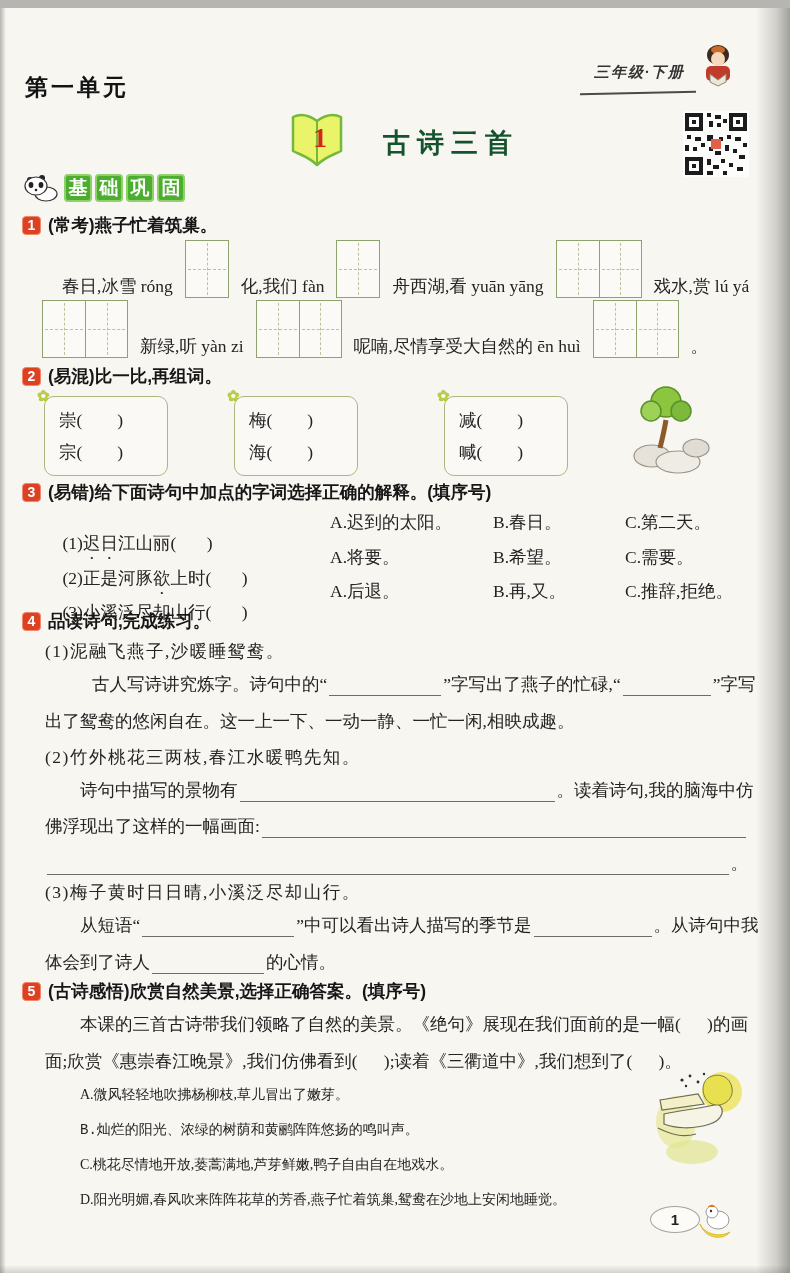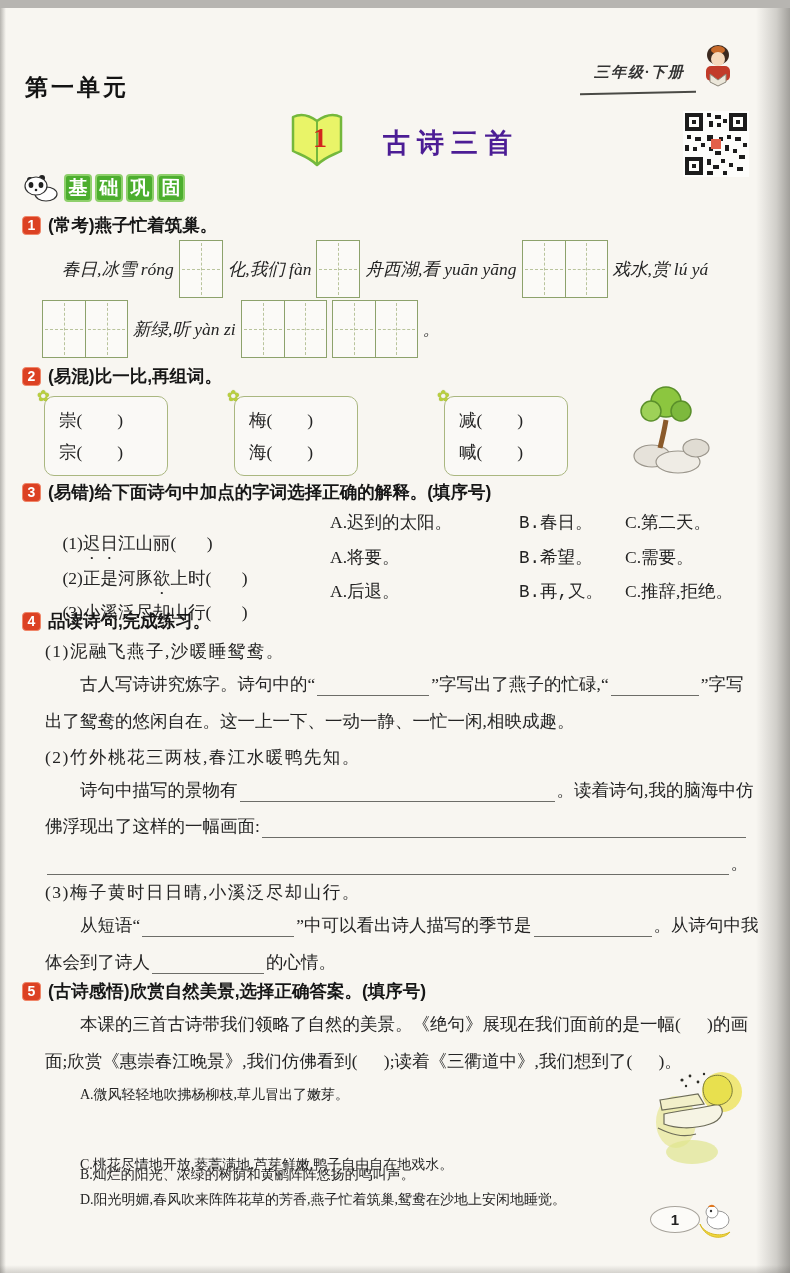--- a/index.html
+++ b/index.html
@@ -21,50 +21,50 @@
     font-weight:bold; font-size:23px; letter-spacing:3px; color:#141414; }
 
   .grade-label { position:absolute; left:594px; top:55px; font-style:italic; font-weight:bold;
     font-size:15px; letter-spacing:2px; color:#333; }
   .grade-underline { position:absolute; left:580px; top:84px; width:116px; height:2px;
     background:#4a4a46; transform:rotate(-1.2deg); }
   .mascot-top { position:absolute; left:698px; top:34px; }
 
   .title-row { position:absolute; left:289px; top:101px; display:flex; align-items:center; gap:38px; }
   .lesson-title { font-family:"Liberation Sans",sans-serif; font-weight:bold; font-size:27px;
-    letter-spacing:7px; color:#4c1d95; padding-top:8px; }
+    letter-spacing:7px; color:#14532d; padding-top:8px; }
 
   .qr { position:absolute; left:683px; top:103px; }
 
   .section-badge { position:absolute; left:20px; top:164px; display:flex; align-items:flex-end; gap:6px; }
   .tiles { display:flex; gap:3px; }
   .tile { width:28px; height:28px; background:#4cae2e; border:2px solid #8fd06c; border-radius:4px;
     color:#fff; font-family:"Liberation Sans",sans-serif; font-weight:bold; font-size:19px;
     display:flex; align-items:center; justify-content:center; }
 
   .qhead { position:absolute; left:22px; display:flex; align-items:center;
     font-family:"Liberation Sans",sans-serif; font-weight:bold; font-size:17.5px; color:#161616; }
   .qnum { flex:none; width:19px; height:19px; margin-right:7px; background:#dc4123; border:1px solid #f0876a;
     border-radius:4px; color:#fff; font-size:14px; display:flex; align-items:center; justify-content:center; }
 
-  .pinyin-line { position:absolute; display:flex; align-items:center; gap:5px; font-size:17.5px; white-space:pre;font-style:italic; }
+  .pinyin-line { position:absolute; display:flex; align-items:flex-end; gap:12px; font-size:17.5px; white-space:pre; }
   .wbox { display:flex; flex:none; border:1.5px solid #8da26c; background:rgba(255,255,255,.45); }
   .wcell { width:42px; height:56px; position:relative; }
   .wcell + .wcell { border-left:1.5px solid #8da26c; }
   .wcell::before { content:""; position:absolute; left:2px; right:2px; top:50%; border-top:1px dashed #b9c49c; }
   .wcell::after  { content:""; position:absolute; top:2px; bottom:2px; left:50%; border-left:1px dashed #b9c49c; }
 
   .gbox { position:absolute; width:124px; height:80px; border:1.5px solid #aab780; border-radius:10px;
     background:rgba(255,255,255,.35); padding:7px 0 0 14px; font-size:17.5px; }
   .grow { line-height:32px; white-space:pre; }
   .flower { position:absolute; left:-8px; top:-10px; font-size:15px; color:#b9cf3e; text-shadow:0 0 1px #8aa32a; }
 
   .q3row { position:absolute; left:45px; width:715px; font-size:17.5px; white-space:pre; }
   .q3row .optA { position:absolute; left:285px; top:0; }
-  .q3row .optB { position:absolute; left:474px; top:0;font-family:Liberation Mono, monospace; }
+  .q3row .optB { position:absolute; left:448px; top:0; }
   .q3row .optC { position:absolute; left:580px; top:0; }
   .dotted { -webkit-text-emphasis:filled dot #222; -webkit-text-emphasis-position:under; 
     text-emphasis:filled dot #222; text-emphasis-position:under right; }
 
   .bodyline { position:absolute; font-size:17.5px; white-space:pre; display:flex; align-items:baseline; }
   .kai { letter-spacing:1.5px; }
   .blank { display:inline-block; flex:none; border-bottom:1.2px solid #6d6d68; height:18px; align-self:flex-end; margin:0 2px; }
   .fill { flex:1; }
 
   .optline { position:absolute; left:80px; font-size:14px; white-space:pre; }
@@ -178,20 +178,21 @@
     <span>化,我们 fàn</span>
     <span class="wbox"><span class="wcell"></span></span>
     <span>舟西湖,看 yuān yāng</span>
     <span class="wbox"><span class="wcell"></span><span class="wcell"></span></span>
     <span>戏水,赏 lú yá</span>
   </div>
   <div class="pinyin-line" style="top:292px; left:42px;">
     <span class="wbox"><span class="wcell"></span><span class="wcell"></span></span>
     <span>新绿,听 yàn zi</span>
     <span class="wbox"><span class="wcell"></span><span class="wcell"></span></span>
+    <span>呢喃,尽情享受大自然的 ēn huì</span>
     <span class="wbox"><span class="wcell"></span><span class="wcell"></span></span>
     <span>。</span>
   </div>
 
   <div class="qhead" style="top:356px;">
     <span class="qnum">2</span>
     <span>(易混)</span>
     <span>比一比,再组词。</span>
   </div>
   <div class="gbox" style="left:44px; top:388px;">
@@ -243,21 +244,21 @@
     <span class="optC">C.推辞,拒绝。</span>
   </div>
 
   <div class="qhead" style="top:601px;">
     <span class="qnum">4</span>
     <span>品读诗句,完成练习。</span>
   </div>
   <div class="bodyline kai" style="top:631px; left:45px;">
     <span>(1)</span><span>泥融飞燕子,沙暖睡鸳鸯。</span>
   </div>
-  <div class="bodyline" style="top:664px; left:80px; width:668px;">
+  <div class="bodyline" style="top:664px; left:92px; width:668px;">
     <span>古人写诗讲究炼字。诗句中的“</span>
     <span class="blank" style="width:112px;"></span>
     <span>”字写出了燕子的忙碌,“</span>
     <span class="blank" style="width:88px;"></span>
     <span>”字写</span>
   </div>
   <div class="bodyline" style="top:701px; left:45px;">
     <span>出了鸳鸯的悠闲自在。这一上一下、一动一静、一忙一闲,相映成趣。</span>
   </div>
   <div class="bodyline kai" style="top:737px; left:45px;">
@@ -297,21 +298,21 @@
     <span>(古诗感悟)</span>
     <span>欣赏自然美景,选择正确答案。(填序号)</span>
   </div>
   <div class="bodyline" style="top:1004px; left:80px;">
     <span>本课的三首古诗带我们领略了自然的美景。《绝句》展现在我们面前的是一幅(      )的画</span>
   </div>
   <div class="bodyline" style="top:1041px; left:45px;">
     <span>面;欣赏《惠崇春江晚景》,我们仿佛看到(      );读着《三衢道中》,我们想到了(      )。</span>
   </div>
   <div class="optline" style="top:1078px;">A.微风轻轻地吹拂杨柳枝,草儿冒出了嫩芽。</div>
-  <div class="optline" style="top:1158px;">B.灿烂的阳光、浓绿的树荫和黄鹂阵阵悠扬的鸣叫声。</div>
+  <div class="optline" style="top:1113px;font-family:Liberation Mono, monospace;">B.灿烂的阳光、浓绿的树荫和黄鹂阵阵悠扬的鸣叫声。</div>
   <div class="optline" style="top:1148px;">C.桃花尽情地开放,蒌蒿满地,芦芽鲜嫩,鸭子自由自在地戏水。</div>
   <div class="optline" style="top:1183px;">D.阳光明媚,春风吹来阵阵花草的芳香,燕子忙着筑巢,鸳鸯在沙地上安闲地睡觉。</div>
 
   <svg class="scene-ill" width="96" height="108" viewBox="0 0 96 108">
     <ellipse cx="70" cy="28" rx="20" ry="20" fill="#efe465" opacity="0.85"></ellipse>
     <ellipse cx="24" cy="58" rx="20" ry="26" fill="#e9e9a0" opacity="0.8"></ellipse>
     <ellipse cx="40" cy="88" rx="26" ry="12" fill="#dfe68e" opacity="0.7"></ellipse>
     <path d="M8 36 L46 30 L52 40 L10 46 Z" fill="#f2efc9" stroke="#6c6b58" stroke-width="1.2"></path>
     <path d="M12 50 C30 46 52 44 66 40 C74 46 70 56 58 60 C40 66 22 64 12 60 Z" fill="#f6f4e4" stroke="#6c6b58" stroke-width="1.2"></path>
     <path d="M56 14 C66 8 78 12 80 24 C82 36 70 44 60 40 C50 36 48 20 56 14 Z" fill="#e8e04e" stroke="#7a7a3a" stroke-width="1"></path>

